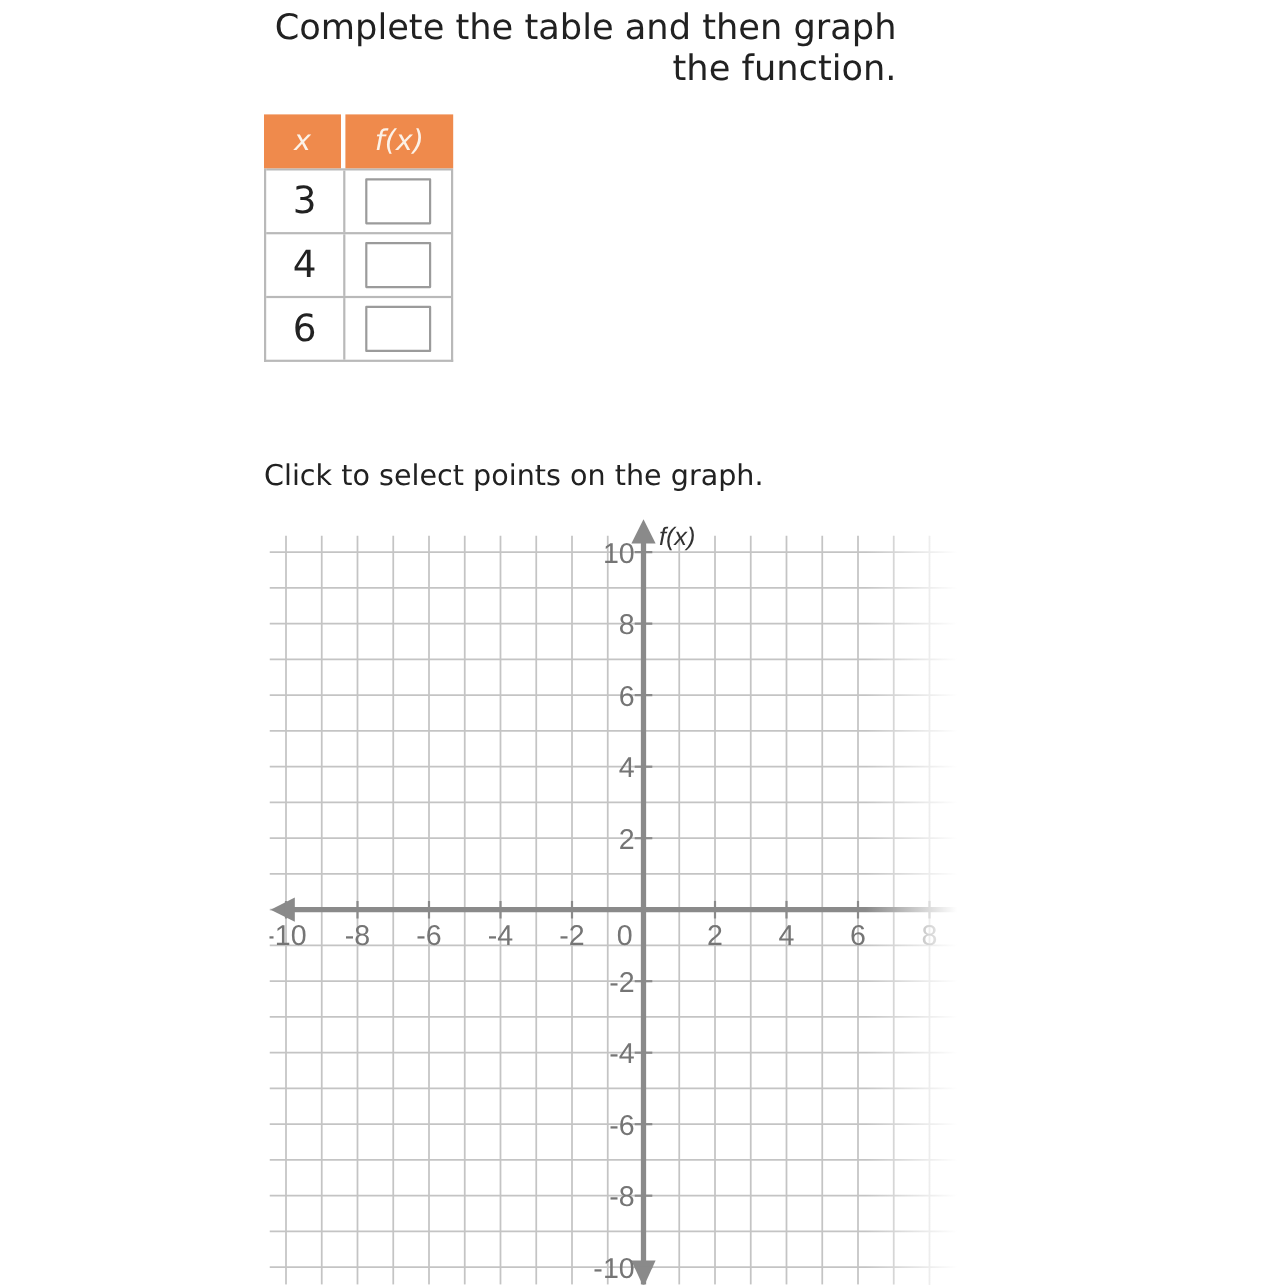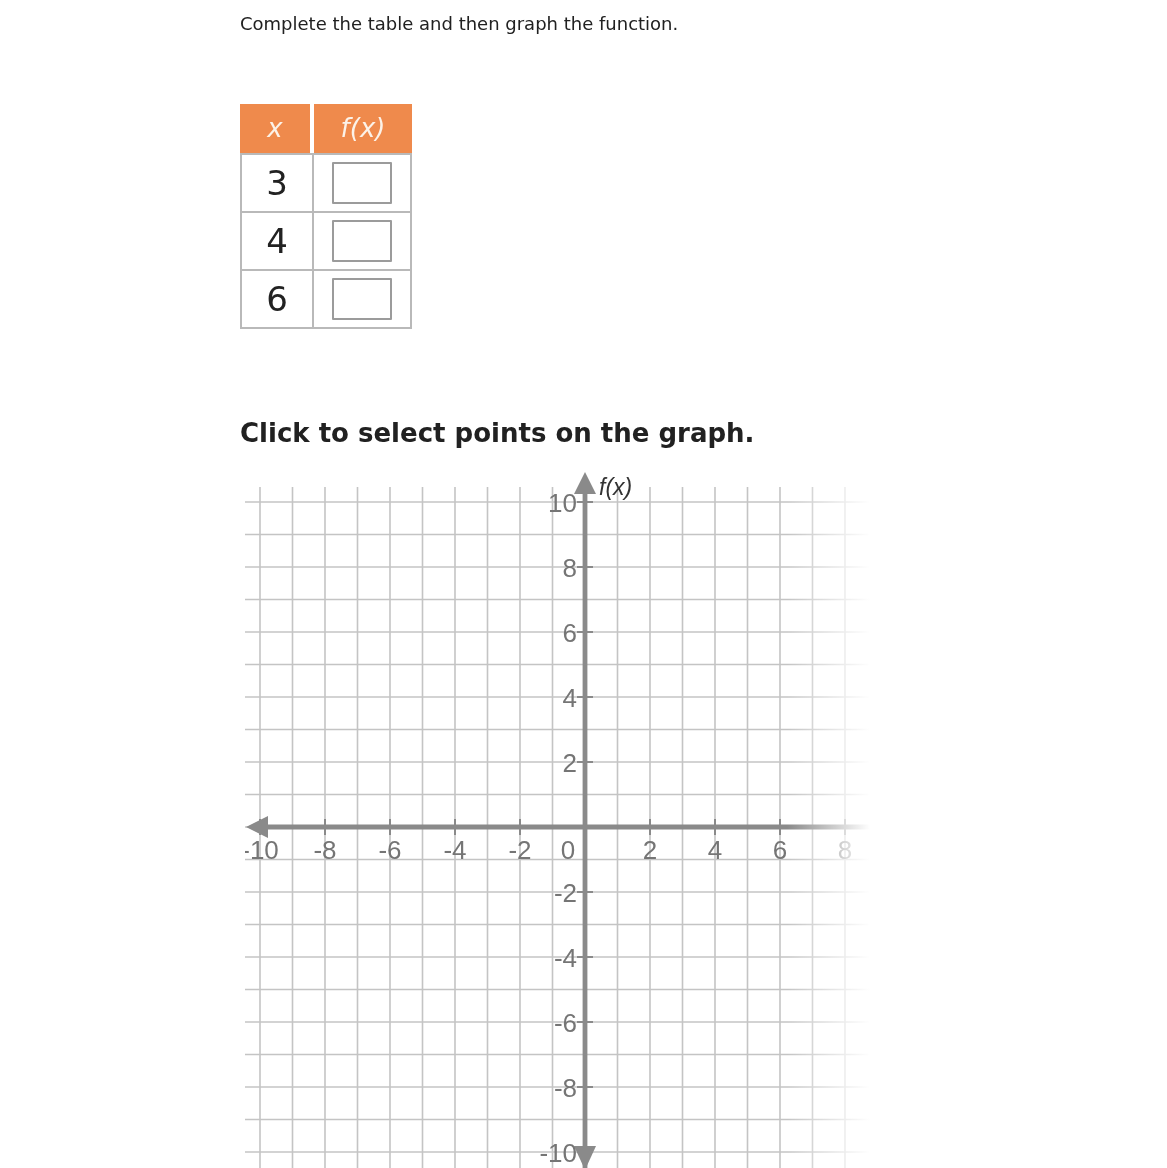--- a/index.html
+++ b/index.html
@@ -4,25 +4,25 @@
 <style>
   html,body{margin:0;padding:0;}
   body{
     width:1167px;height:1168px;position:relative;overflow:hidden;
     background:#ffffff;
     font-family:"DejaVu Sans","Liberation Sans",sans-serif;
     color:#1a1a1a;
   }
   .prompt-title{
     position:absolute;left:240px;top:5px;width:575px;
-    font-size:18px;line-height:38px;color:#212121;
+    font-size:32px;line-height:38px;color:#212121;text-align:right;
   }
   .instruction{
     position:absolute;left:240px;top:417px;width:700px;
-    font-size:26px;line-height:32px;color:#212121;font-weight:bold;
+    font-size:26px;line-height:32px;color:#212121;
   }
   
   .func-table{position:absolute;left:240px;top:100px;width:172px;}
   .tbl-eq{
     height:55px;background:#dc6c2c;color:#fcf2e8;
     font-style:italic;font-size:26px;line-height:55px;text-align:center;
     border-radius:3px 3px 0 0;letter-spacing:.5px;
   }
   .tbl-cols{display:flex;margin-top:4px;}
   .tbl-col-h{

